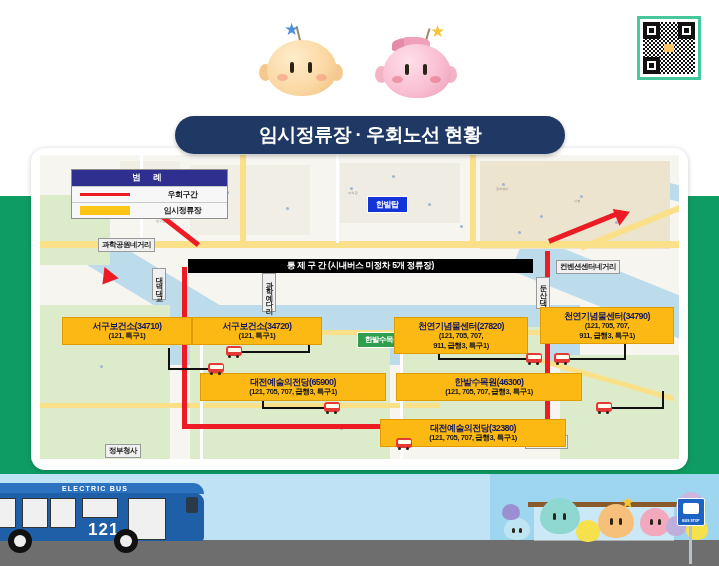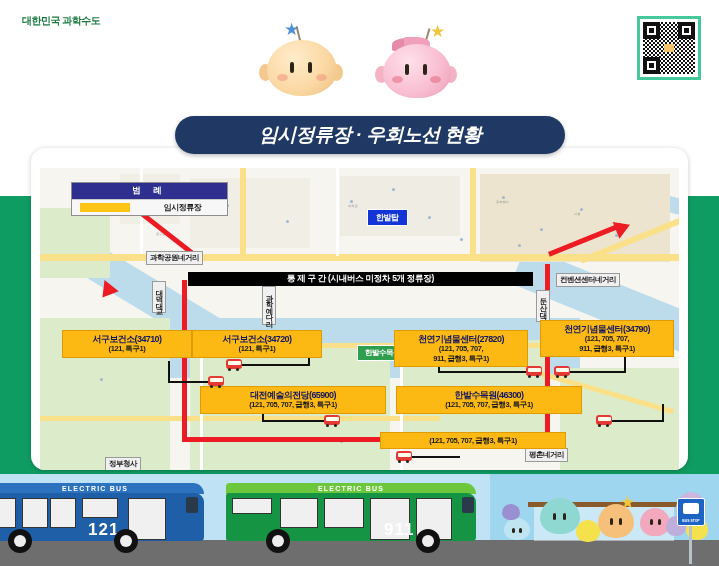--- a/index.html
+++ b/index.html
@@ -36,36 +36,36 @@
   .qr-eye{position:absolute;width:17px;height:17px;border:4px solid #111;background:#fff;box-sizing:border-box;}
   .qr-eye::after{content:"";position:absolute;inset:2px;background:#111;}
   .qr-mid{position:absolute;left:50%;top:50%;transform:translate(-50%,-50%);width:10px;height:8px;background:#f2c36b;}
 
   
   .title-banner{
     position:absolute;left:175px;top:116px;width:390px;height:38px;
     background:#1f3864;border-radius:19px;
     display:flex;align-items:center;justify-content:center;
     color:#fff;font-size:19px;font-weight:bold;letter-spacing:-0.6px;
-    box-shadow:0 2px 4px rgba(0,0,0,.25);z-index:6;font-style:italic;
+    box-shadow:0 2px 4px rgba(0,0,0,.25);z-index:6;
   }
 
   
   .green-panel{
     position:absolute;left:0;top:196px;width:719px;height:278px;
     background:#0f9c62;
   }
   .panel-inner{
     position:absolute;left:31px;top:148px;width:657px;height:322px;
     background:#fff;border-radius:14px;box-shadow:0 1px 5px rgba(0,0,0,.22);
     overflow:hidden;z-index:4;
   }
 
   
-  .map{position:absolute;left:9px;top:20px;width:639px;height:304px;overflow:hidden;
+  .map{position:absolute;left:9px;top:7px;width:639px;height:304px;overflow:hidden;
        background:#0f172a;}
   .map-bg{position:absolute;inset:0;}
   .riv{position:absolute;background:#bcdcec;}
   .grn{position:absolute;background:#dceccb;}
   .blk{position:absolute;background:#ebe7df;}
   .rd{position:absolute;background:#fbe08a;}
   .rd-w{position:absolute;background:#ffffff;}
   .dot{position:absolute;width:3px;height:3px;border-radius:50%;background:#9fb8d0;}
   .tiny{position:absolute;font-size:3.2px;color:#8c8c8c;white-space:nowrap;}
 
@@ -152,21 +152,20 @@
   .ss-tx{position:absolute;left:0;right:0;bottom:2px;text-align:center;color:#fff;font-size:3.4px;font-weight:bold;}
   .shelter{position:absolute;background:#8a5a2b;}
   .shelter-glass{position:absolute;background:rgba(255,255,255,.45);}
 </style>
 </head>
 <body>
 
 <div class="root">
 
   <div class="logo">
-    <div class="logo-sub">대한민국 과학수도</div>
   </div>
 
   <div class="mascot" style="left:262px;top:24px;width:80px;height:72px;">
     <div class="m-ant" style="left:36px;top:2px;height:20px;transform:rotate(-14deg);"></div>
     <div class="m-star" style="left:22px;top:-3px;color:#4e8fd8;">★</div>
     <div class="m-ear" style="left:-3px;top:40px;background:#f3c98f;"></div>
     <div class="m-ear" style="left:68px;top:40px;background:#f3c98f;"></div>
     <div class="m-body" style="left:5px;top:16px;width:70px;height:56px;background:radial-gradient(circle at 38% 32%,#ffeccb 0%,#fbd9a5 55%,#edbd7d 100%);"></div>
     <div class="m-eye" style="left:28px;top:38px;"></div>
     <div class="m-eye" style="left:46px;top:38px;"></div>
@@ -270,30 +269,36 @@
         <div class="rl" style="left:508px;top:84px;width:78px;height:5px;transform:rotate(-22deg);transform-origin:left top;"></div>
 
         <div class="arrow" style="left:58px;top:116px;border-left:9px solid transparent;border-right:9px solid transparent;border-top:15px solid #ed1c24;transform:rotate(38deg);"></div>
         <div class="arrow" style="left:574px;top:52px;border-left:9px solid transparent;border-right:9px solid transparent;border-bottom:15px solid #ed1c24;transform:rotate(68deg);"></div>
       </div>
 
       <div class="legend">
         <div class="legend-hd">범 례</div>
         <div class="legend-row">
           <div class="legend-sw">
+              <div class="sw-line"></div>
+            </div>
+          <div class="legend-tx">우회구간</div>
+        </div>
+        <div class="legend-row">
+          <div class="legend-sw">
               <div class="sw-box"></div>
             </div>
           <div class="legend-tx">임시정류장</div>
         </div>
       </div>
 
       <div class="blue-lbl" style="left:327px;top:41px;">한밭탑</div>
       <div class="green-lbl" style="left:317px;top:177px;">한밭수목원</div>
 
-      <div class="place-lbl" style="left:58px;top:83px;margin-left:48px;">과학공원네거리</div>
+      <div class="place-lbl" style="left:58px;top:83px;">과학공원네거리</div>
       <div class="place-lbl" style="left:516px;top:105px;">컨벤션센터네거리</div>
       <div class="place-lbl" style="left:65px;top:289px;">정부청사</div>
       <div class="place-lbl" style="left:485px;top:280px;">평촌네거리</div>
 
       <div class="place-lbl vert" style="left:112px;top:113px;">대덕대교</div>
       <div class="place-lbl vert" style="left:222px;top:118px;">과학예다리</div>
       <div class="place-lbl vert" style="left:496px;top:122px;">둔산대교</div>
 
       <div class="ctrl-banner">통 제 구 간 (시내버스 미정차 5개 정류장)</div>
 
@@ -350,20 +355,21 @@
         <div class="nm">대전예술의전당(65900)</div>
         <div class="rt">(121, 705, 707, 급행3, 특구1)</div>
       </div>
 
       <div class="stop" style="left:356px;top:218px;width:186px;">
         <div class="nm">한밭수목원(46300)</div>
         <div class="rt">(121, 705, 707, 급행3, 특구1)</div>
       </div>
 
       <div class="stop" style="left:340px;top:264px;width:186px;">
+        <div class="nm">대전예술의전당(32380)</div>
         <div class="rt">(121, 705, 707, 급행3, 특구1)</div>
       </div>
 
     </div>
   </div>
 
   <div class="scene">
     <div class="sky"></div>
     <div class="sky2"></div>
     <div class="road"></div>
@@ -378,33 +384,20 @@
       <div class="win" style="left:36px;top:15px;width:26px;height:30px;"></div>
       <div class="win" style="left:64px;top:15px;width:26px;height:30px;"></div>
       <div class="win" style="left:96px;top:15px;width:36px;height:20px;"></div>
       <div class="win" style="left:142px;top:15px;width:38px;height:42px;"></div>
       <div class="busno" style="left:102px;top:37px;">121</div>
       <div class="wheel" style="left:22px;top:46px;"></div>
       <div class="wheel" style="left:128px;top:46px;"></div>
       <div class="plug" style="left:200px;top:14px;width:12px;height:16px;"></div>
     </div>
 
-    <div class="bus" style="left:226px;top:9px;width:250px;height:66px;">
-      <div class="bus-top" style="left:0;top:0;width:250px;background:#6dc73c;border-radius:4px 12px 0 0;">ELECTRIC BUS</div>
-      <div class="bus-body" style="left:0;top:10px;width:250px;height:48px;background:#159443;"></div>
-      <div class="win" style="left:6px;top:15px;width:40px;height:16px;"></div>
-      <div class="win" style="left:54px;top:15px;width:38px;height:30px;"></div>
-      <div class="win" style="left:98px;top:15px;width:40px;height:30px;"></div>
-      <div class="win" style="left:144px;top:15px;width:40px;height:42px;"></div>
-      <div class="win" style="left:190px;top:15px;width:36px;height:42px;"></div>
-      <div class="busno" style="left:158px;top:37px;">911</div>
-      <div class="wheel" style="left:40px;top:46px;"></div>
-      <div class="wheel" style="left:190px;top:46px;"></div>
-      <div class="plug" style="left:236px;top:14px;width:12px;height:16px;"></div>
-    </div>
 
     <div class="chr" style="left:540px;top:24px;width:40px;height:36px;background:#8fd8d2;">
       <div class="chr-eye" style="left:13px;top:15px;"></div>
       <div class="chr-eye" style="left:23px;top:15px;"></div>
     </div>
     <div class="chr" style="left:504px;top:44px;width:26px;height:22px;background:#bfe4f2;">
       <div class="chr-eye" style="left:8px;top:10px;height:5px;"></div>
       <div class="chr-eye" style="left:15px;top:10px;height:5px;"></div>
     </div>
     <div class="chr" style="left:502px;top:30px;width:18px;height:16px;background:#9a8fd0;"></div>

